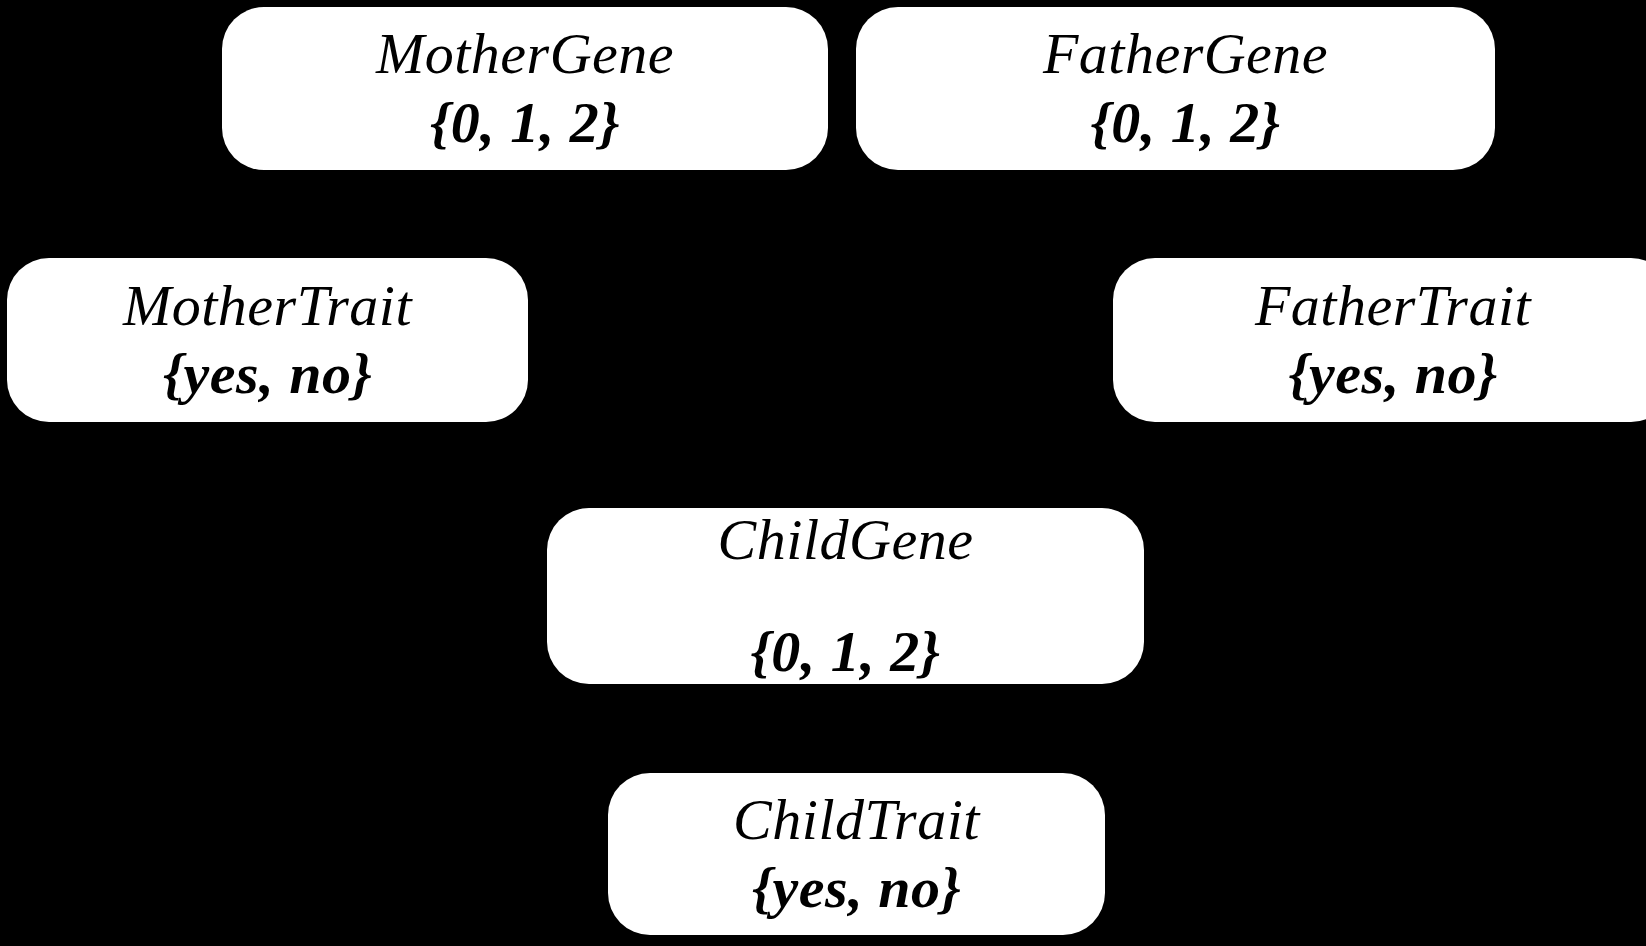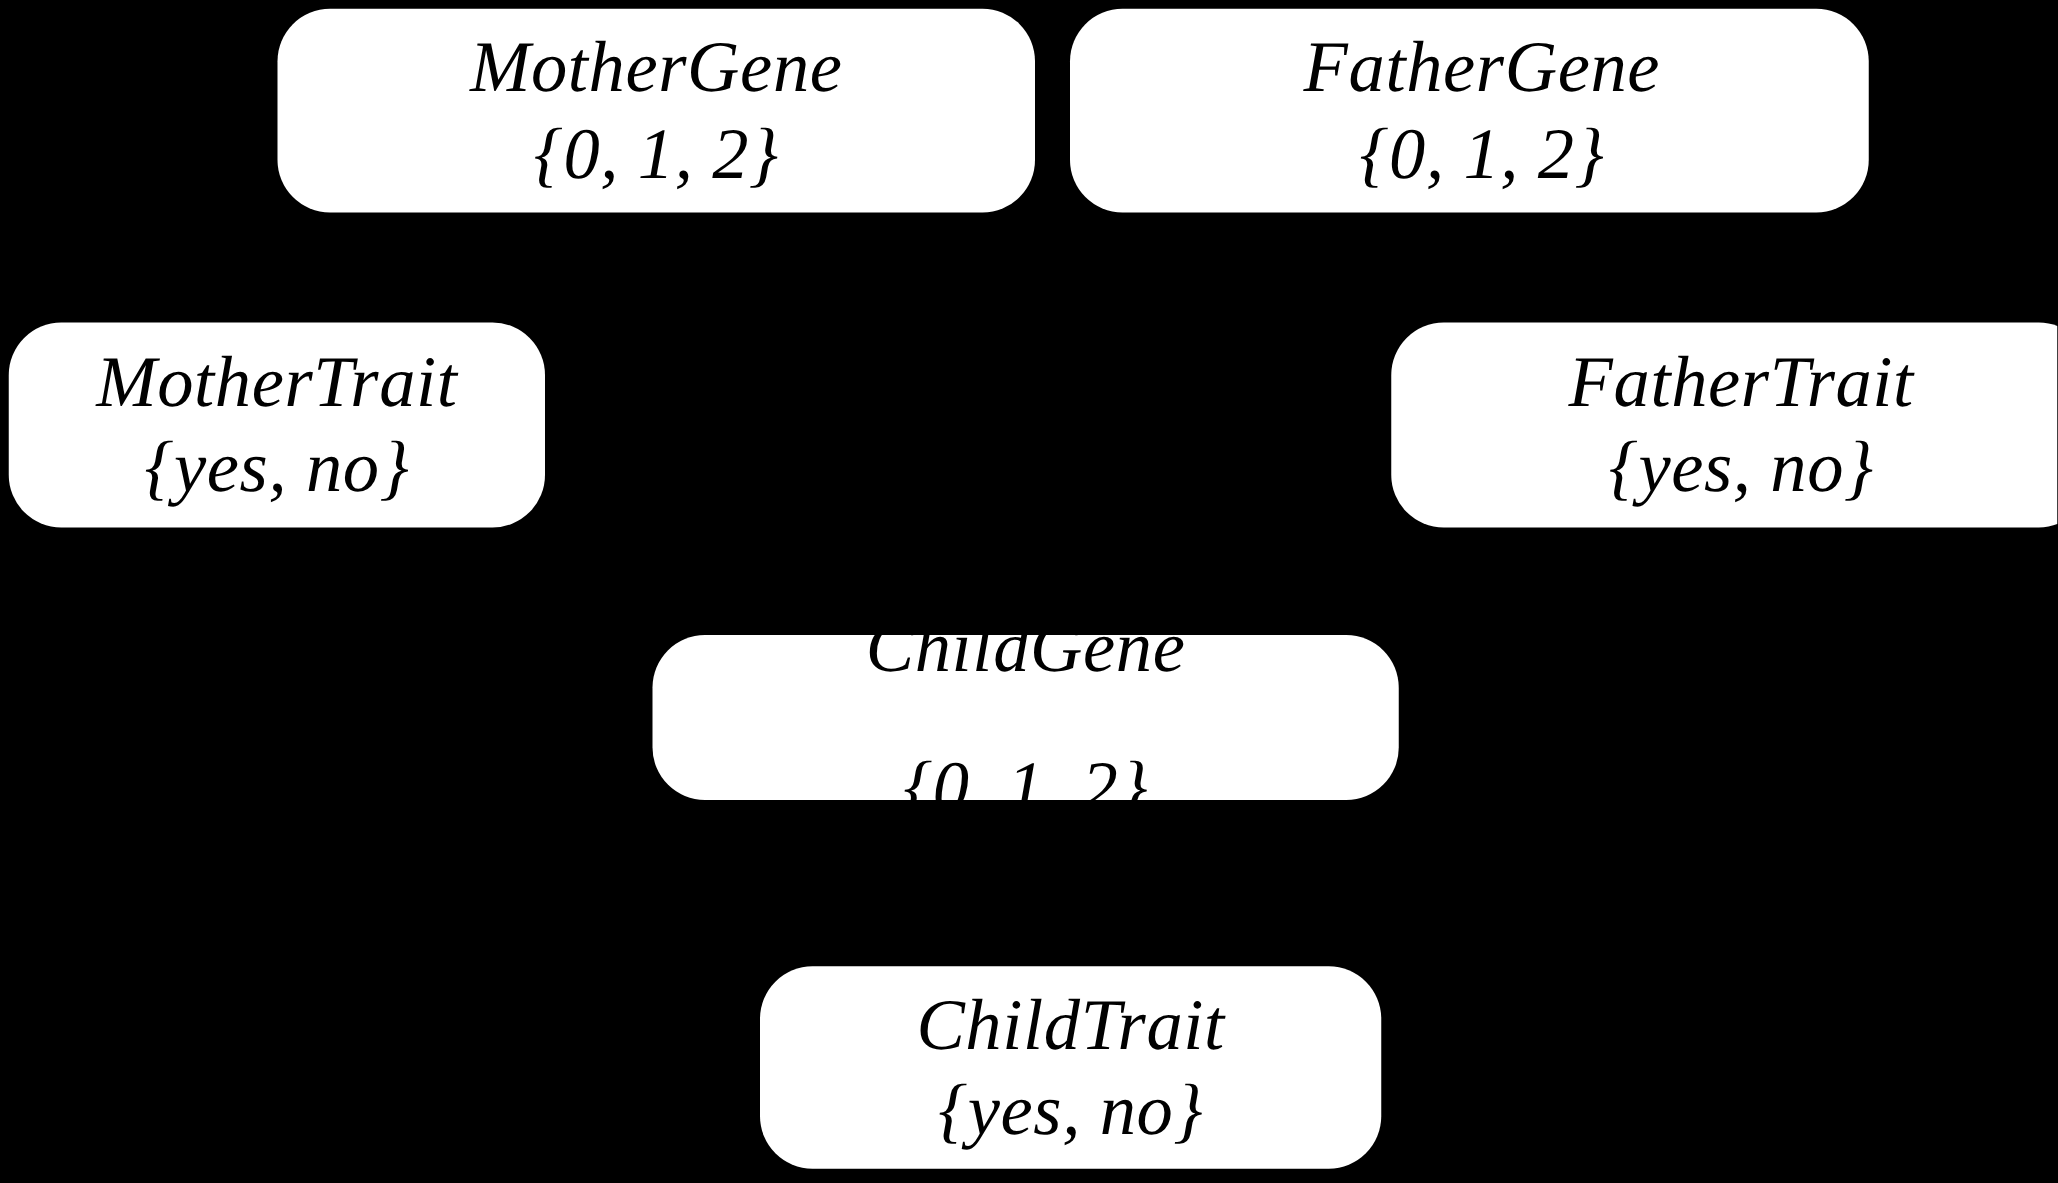--- a/index.html
+++ b/index.html
@@ -24,28 +24,28 @@
     flex-direction: column;
     align-items: center;
     justify-content: center;
     text-align: center;
     font-style: italic;
     font-size: 58px;
     line-height: 1.18;
     letter-spacing: 0.5px;
   }
   .node-title { white-space: nowrap; }
-  .node-domain { white-space: nowrap; }
+  .node-domain { white-space: nowrap; font-weight: bold; }
 
   
   .pos-mother-gene  { left: 222px;  top: 7px;   width: 606px; height: 163px; }
   .pos-father-gene  { left: 856px;  top: 7px;   width: 619px; height: 163px; padding-left: 20px; }
-  .pos-mother-trait { left: 7px;    top: 258px; width: 429px; height: 164px; }
+  .pos-mother-trait { left: 7px;    top: 258px; width: 521px; height: 164px; }
   .pos-father-trait { left: 1113px; top: 258px; width: 560px; height: 164px; }
-  .pos-child-gene   { left: 522px;  top: 508px; width: 597px; height: 132px; gap: 44px; }
+  .pos-child-gene   { left: 547px;  top: 508px; width: 597px; height: 176px; gap: 44px; }
   .pos-child-trait  { left: 608px;  top: 773px; width: 497px; height: 162px; }
 </style>
 </head>
 <body>
 
 <div class="canvas">
 
   <div class="node pos-mother-gene">
     <div class="node-title">MotherGene</div>
     <div class="node-domain">{0, 1, 2}</div>

